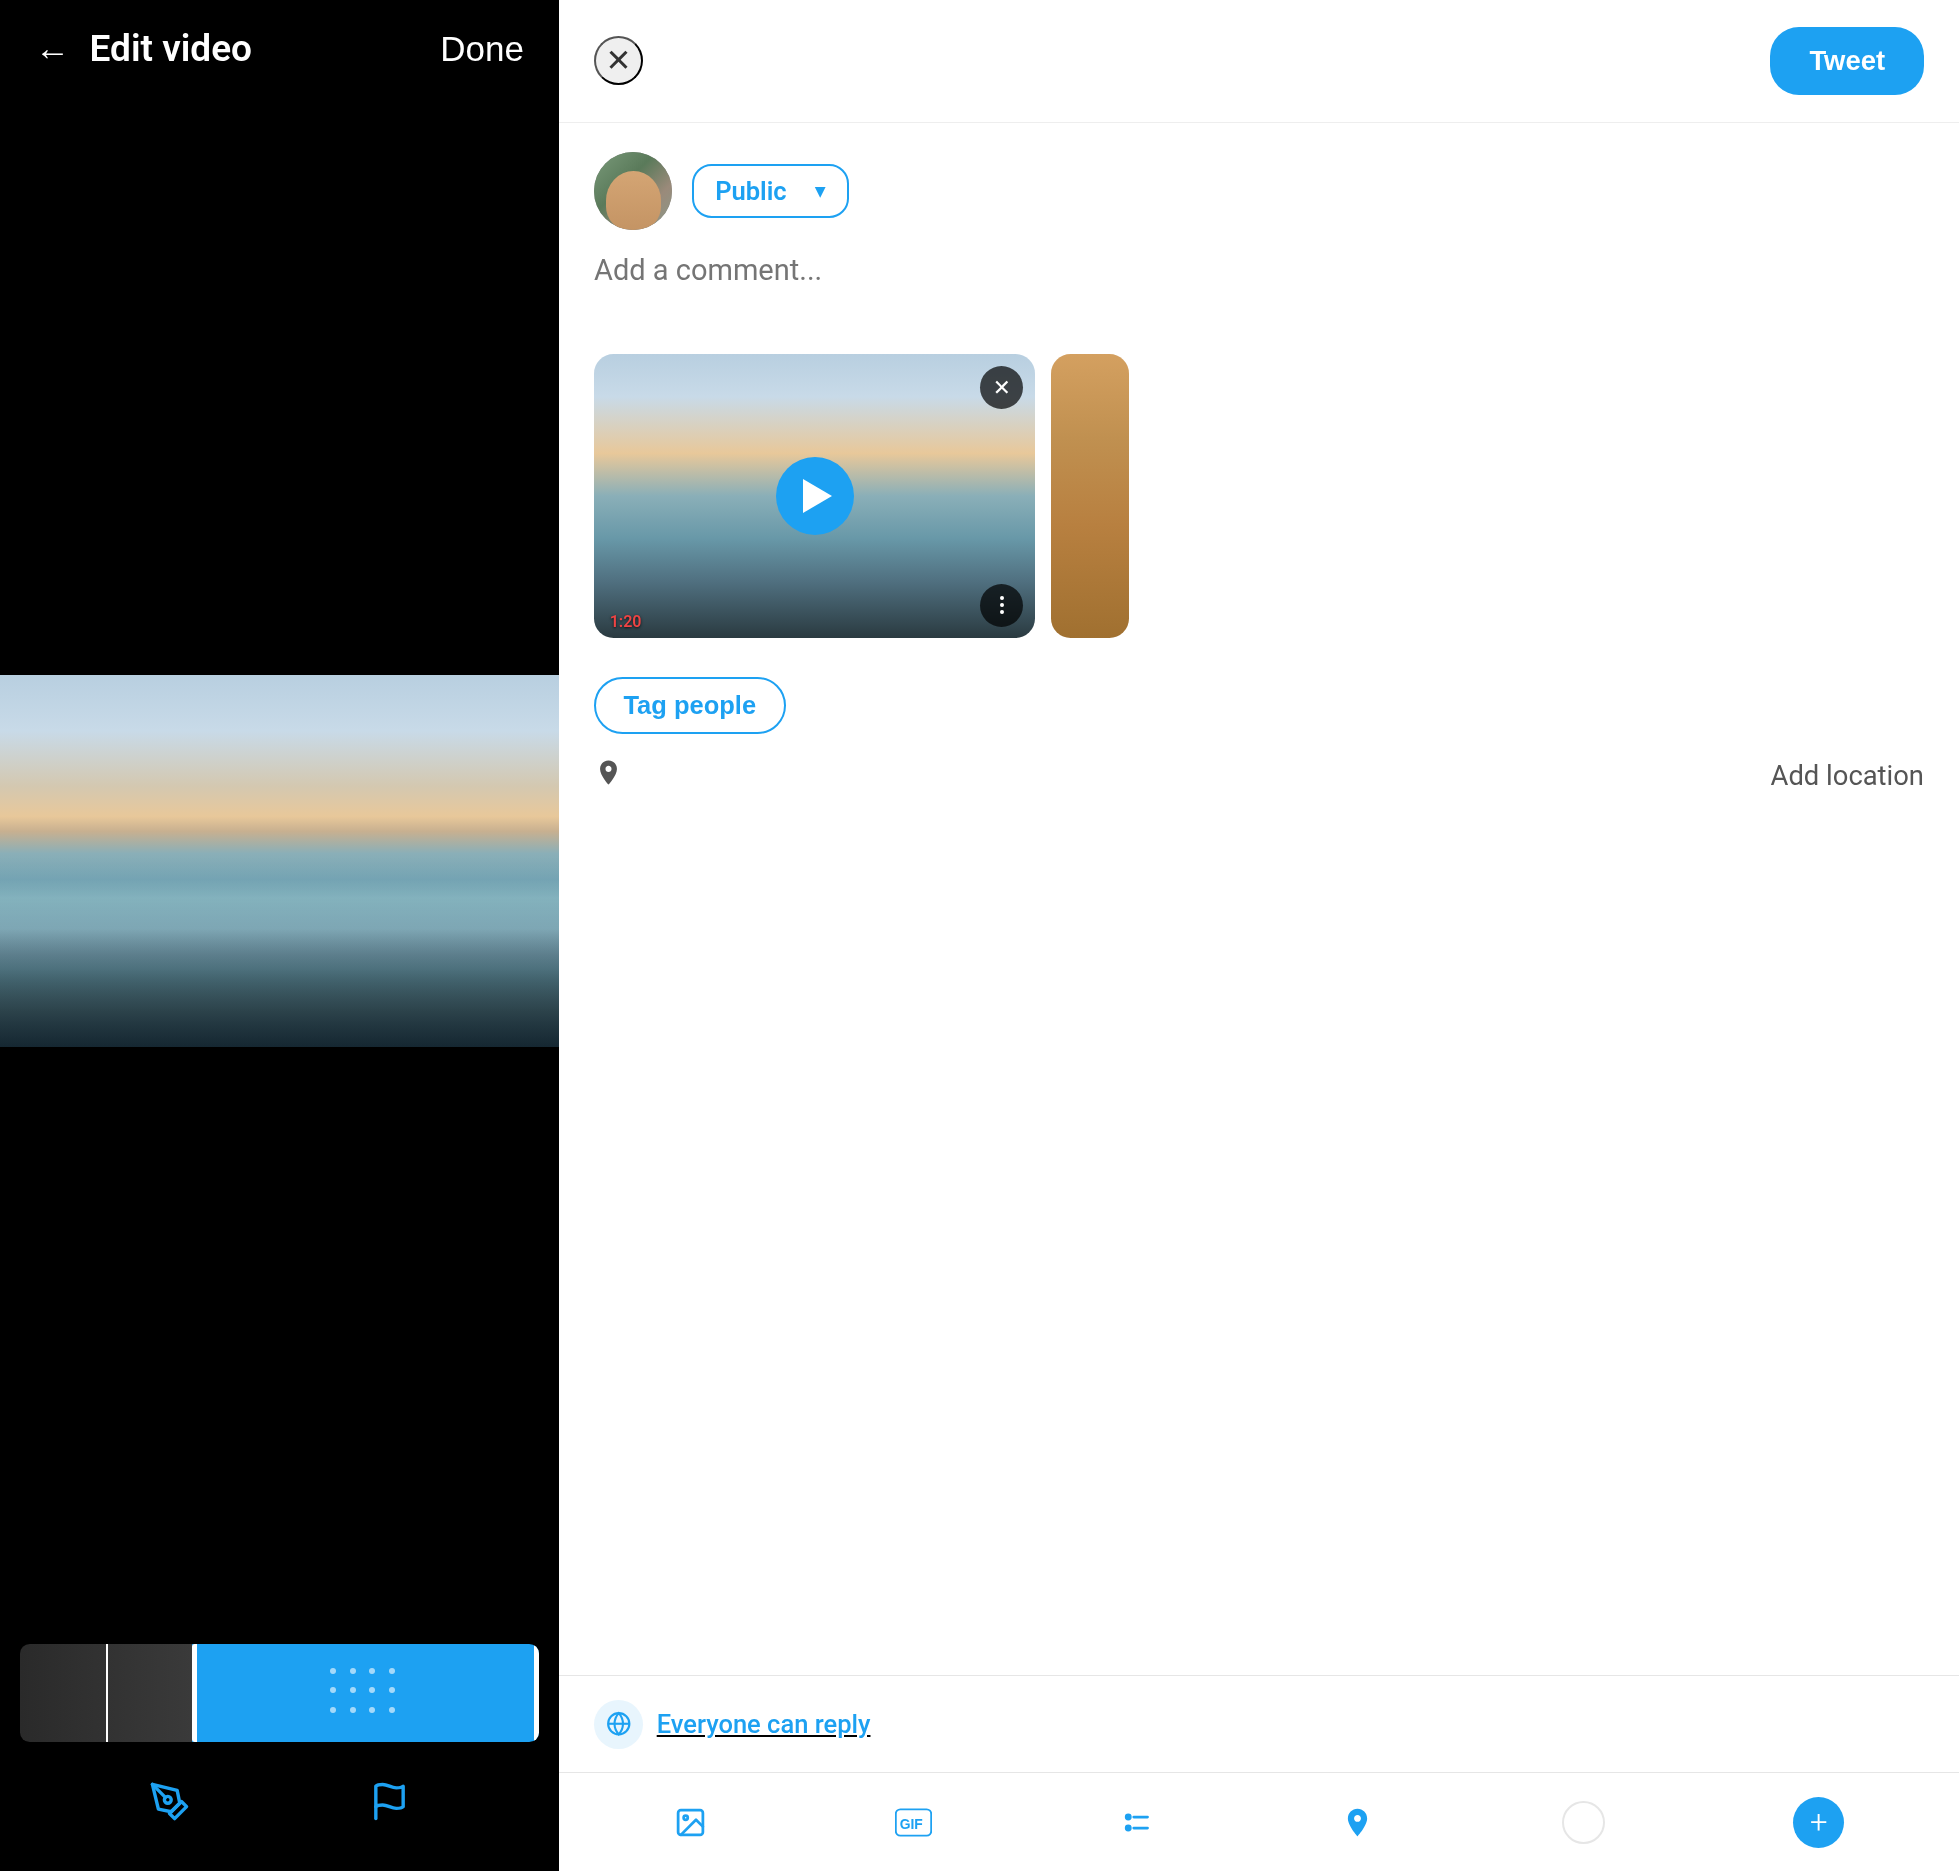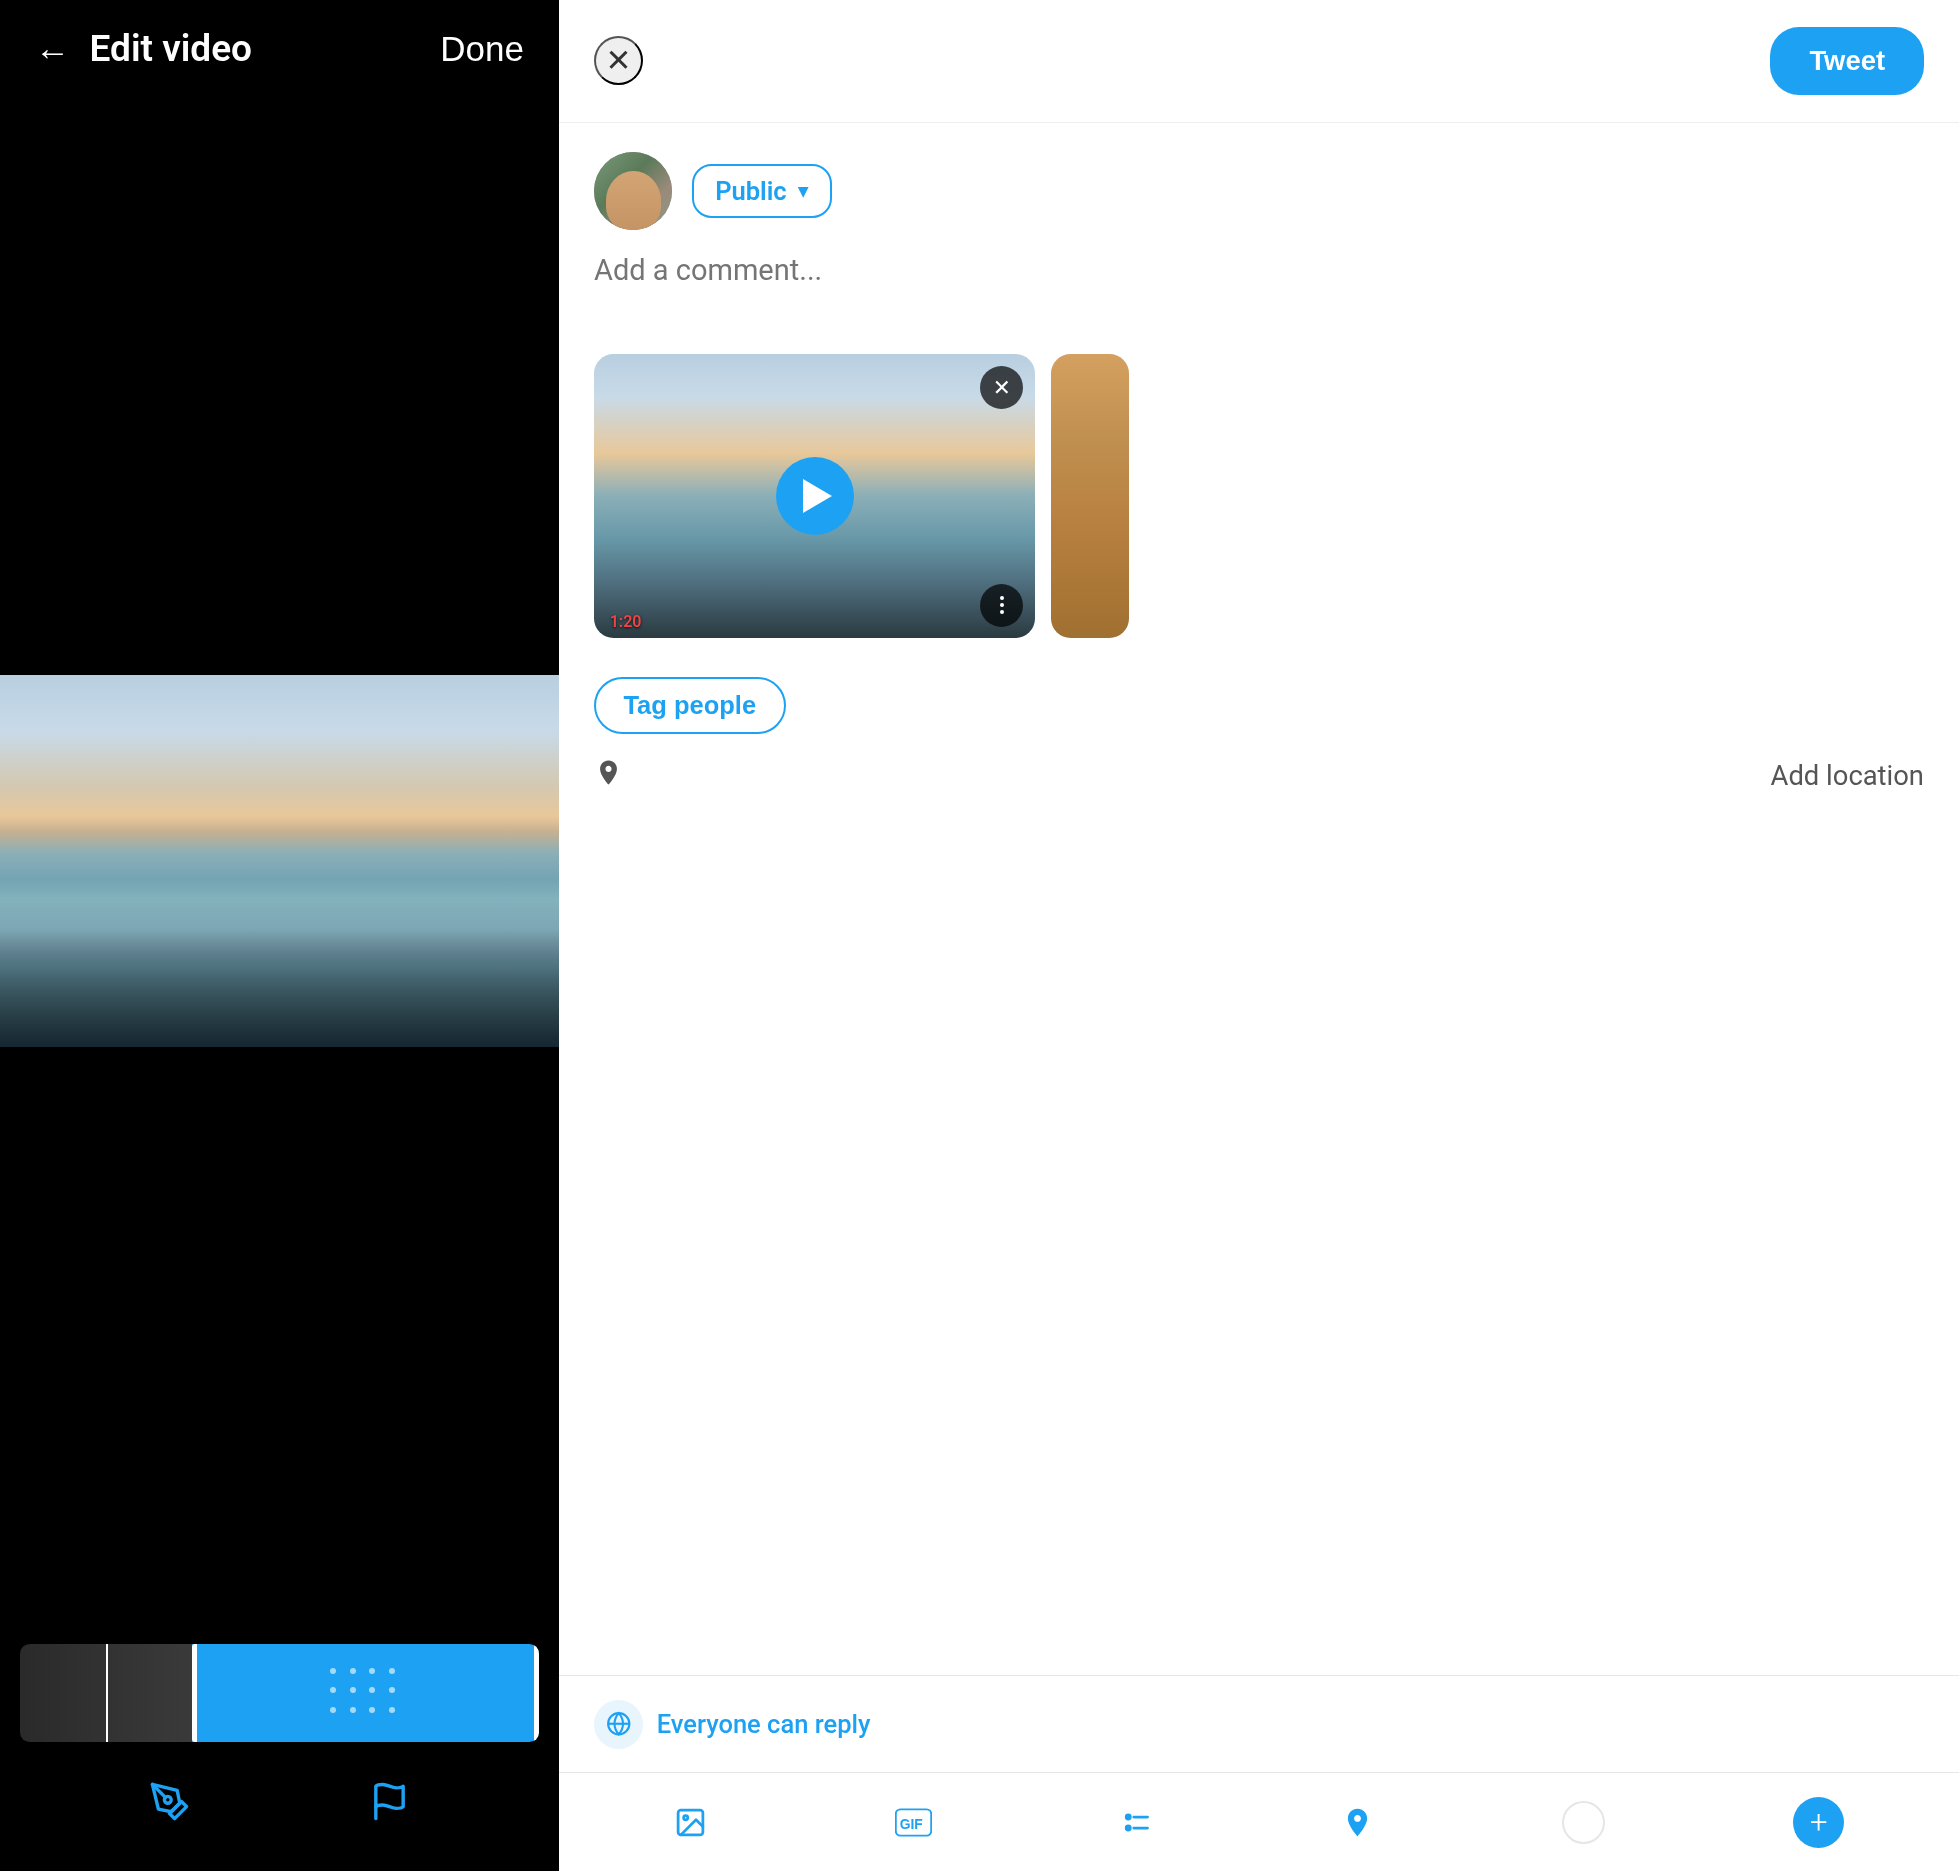--- a/index.html
+++ b/index.html
@@ -275,21 +275,21 @@
       justify-content: center;
       overflow: hidden;
     }
 
     .public-badge {
       border: 2px solid #1da1f2;
       border-radius: 19.6px;
       padding: 9.8px 21.6px;
       display: flex;
       align-items: center;
-      gap: 11px;
+      gap: 28px;
       cursor: pointer;
     }
 
     .public-label {
       color: #1da1f2;
       font-size: 25.5px;
       font-weight: 600;
     }
 
     .chevron-down {
@@ -476,20 +476,21 @@
       height: 1px;
       background: #e6e6e6;
       margin: 0 0 0 0;
     }
 
     .bottom-bar {
       display: flex;
       align-items: flex-end;
       padding: 23.5px 35px;
       gap: 0;
+      text-decoration: underline;
     }
 
     .reply-setting {
       display: flex;
       align-items: center;
       gap: 13.7px;
       flex: 1;
     }
 
     .globe-icon {

